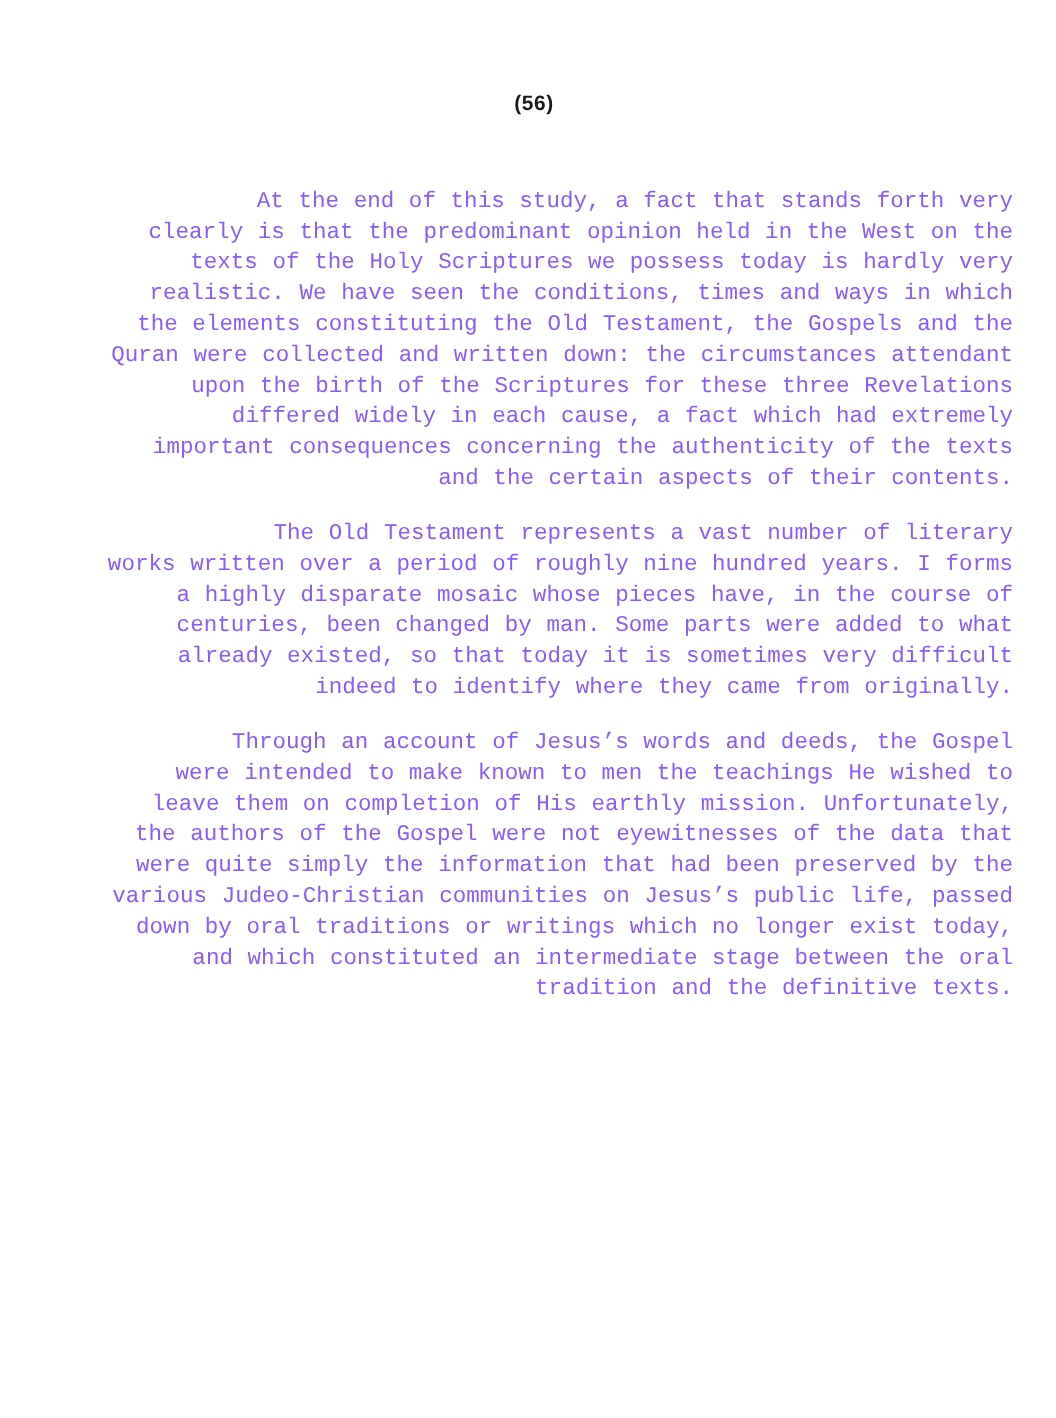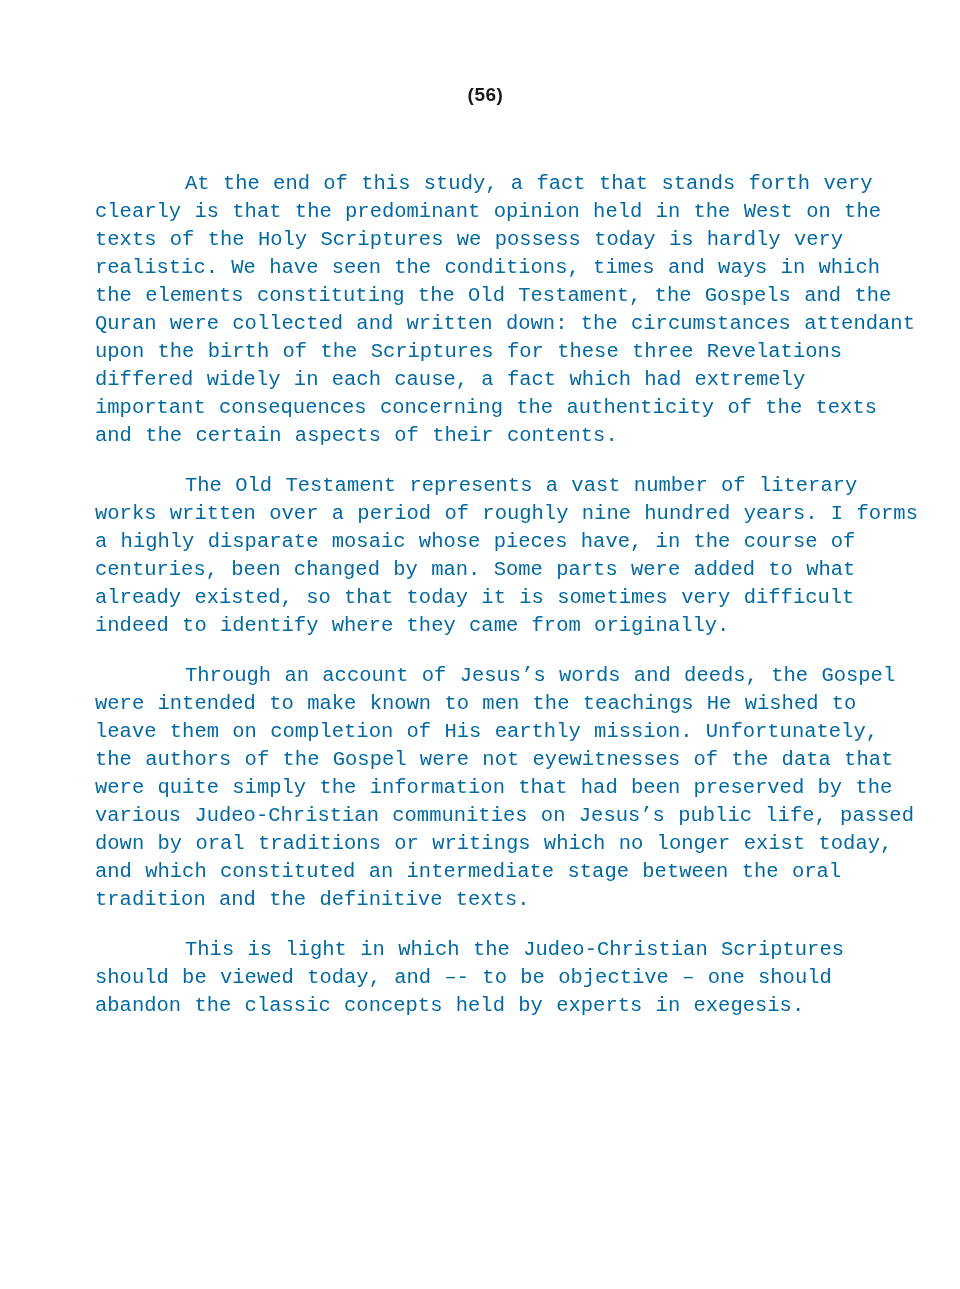--- a/index.html
+++ b/index.html
@@ -34,35 +34,34 @@
     color: #2d73b5;
     margin: 24px 40px 0 0;
     letter-spacing: 0.5px;
   }
   .doc-body {
     margin-top: 64px;
     width: 826px;
     font-family: "Liberation Mono", "DejaVu Sans Mono", monospace;
     font-size: 20.5px;
     line-height: 28px;
-    color: #0369a1;
-    text-align: left;
+    color: #8b5cf6;
+    text-align: right;
   }
   .doc-body p {
     margin: 0 0 22px 0;
     text-indent: 90px;
     word-spacing: 1px;
   }
 </style>
 </head>
 <body>
 
 <div class="page">
   <div class="page-number">(56)</div>
 
 
   <div class="doc-body">
     <p>At the end of this study, a fact that stands forth very clearly is that the predominant opinion held in the West on the texts of the Holy Scriptures we possess today is hardly very realistic. We have seen the conditions, times and ways in which the elements constituting the Old Testament, the Gospels and the Quran were collected and written down: the circumstances attendant upon the birth of the Scriptures for these three Revelations differed widely in each cause, a fact which had extremely important consequences concerning the authenticity of the texts and the certain aspects of their contents.</p>
     <p>The Old Testament represents a vast number of literary works written over a period of roughly nine hundred years. I forms a highly disparate mosaic whose pieces have, in the course of centuries, been changed by man. Some parts were added to what already existed, so that today it is sometimes very difficult indeed to identify where they came from originally.</p>
     <p>Through an account of Jesus’s words and deeds, the Gospel were intended to make known to men the teachings He wished to leave them on completion of His earthly mission. Unfortunately, the authors of the Gospel were not eyewitnesses of the data that were quite simply the information that had been preserved by the various Judeo-Christian communities on Jesus’s public life, passed down by oral traditions or writings which no longer exist today, and which constituted an intermediate stage between the oral tradition and the definitive texts.</p>
-    <p>This is light in which the Judeo-Christian Scriptures should be viewed today, and –- to be objective – one should abandon the classic concepts held by experts in exegesis.</p>
   </div>
 </div>
 
 </body></html>

